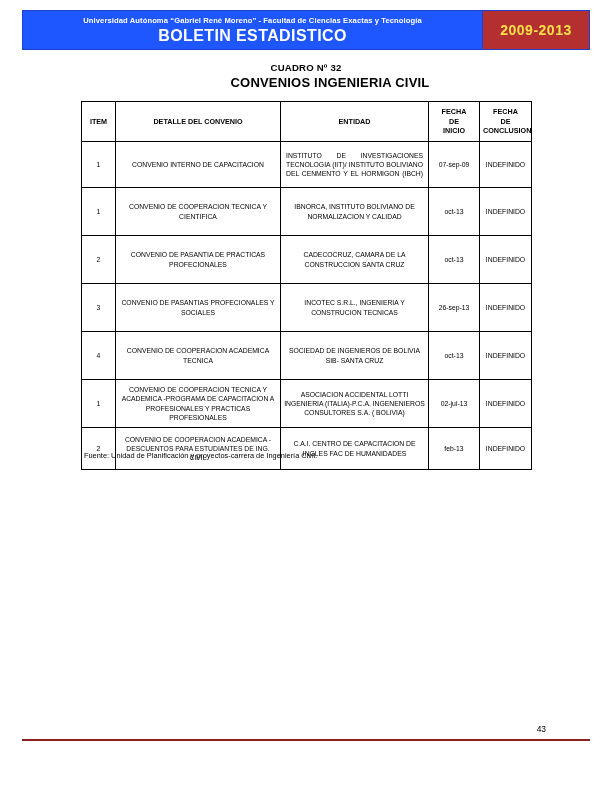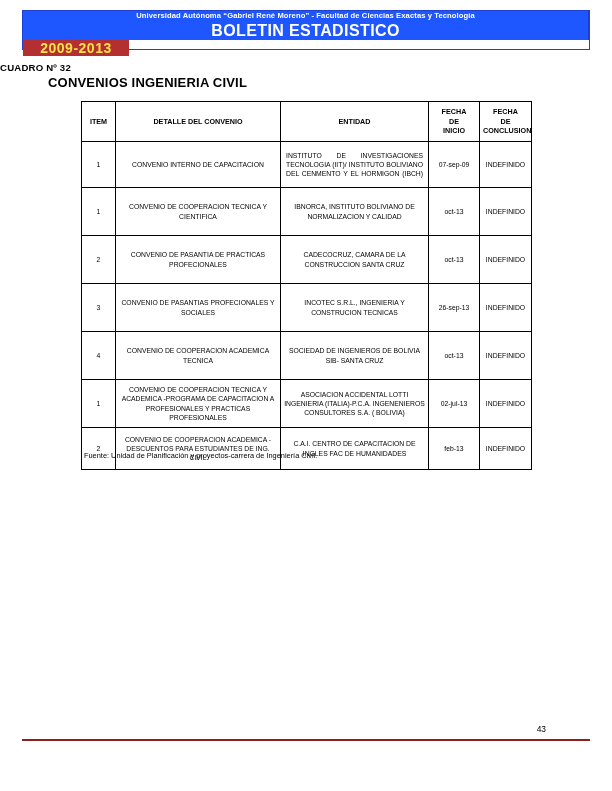--- a/index.html
+++ b/index.html
@@ -25,21 +25,20 @@
   
   .banner {
     position: absolute;
     left: 22px;
     top: 10px;
     width: 568px;
     height: 40px;
     border: 1px solid #1f3fd0;
     box-sizing: border-box;
     display: flex;
-    flex-direction: column;
   }
   .banner-left {
     flex: 1 1 auto;
     background: #1e56ff;
     display: flex;
     flex-direction: column;
     align-items: center;
     justify-content: center;
     border-right: 1px solid #1f3fd0;
   }
@@ -71,20 +70,21 @@
     font-weight: bold;
     letter-spacing: 0.5px;
   }
 
   
   .title-block {
     position: absolute;
     left: 0;
     top: 62px;
     width: 612px;
+    text-align: center;
   }
   .title-main {
     font-size: 9.6px;
     font-weight: bold;
     letter-spacing: 0.2px;
   }
   .title-sub {
     font-size: 13px;
     font-weight: bold;
     margin-top: 2px;

